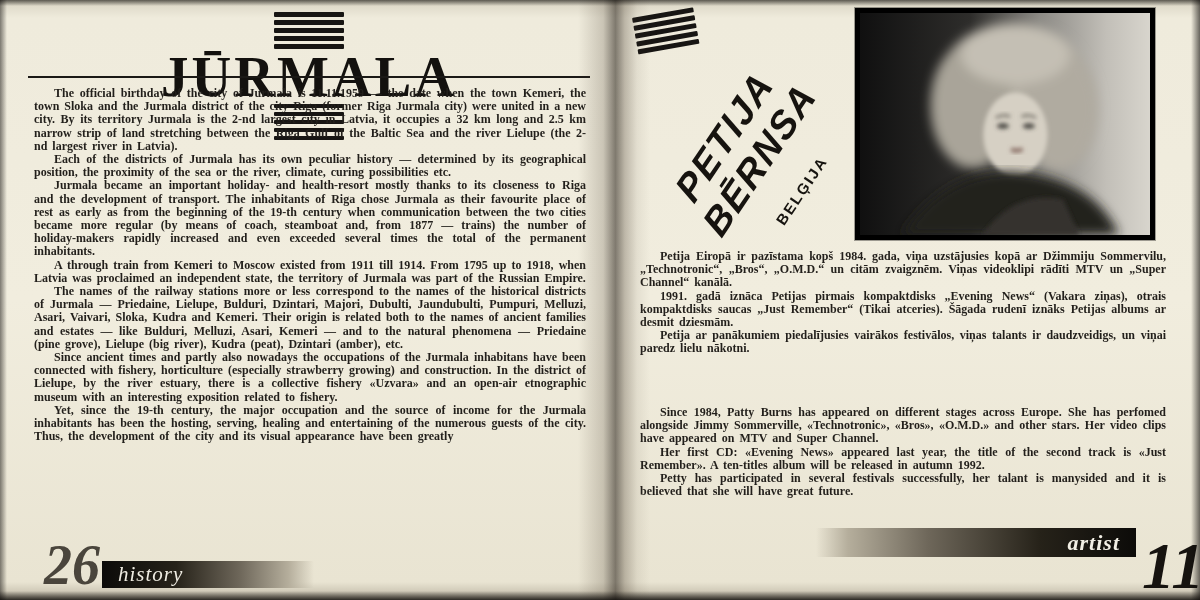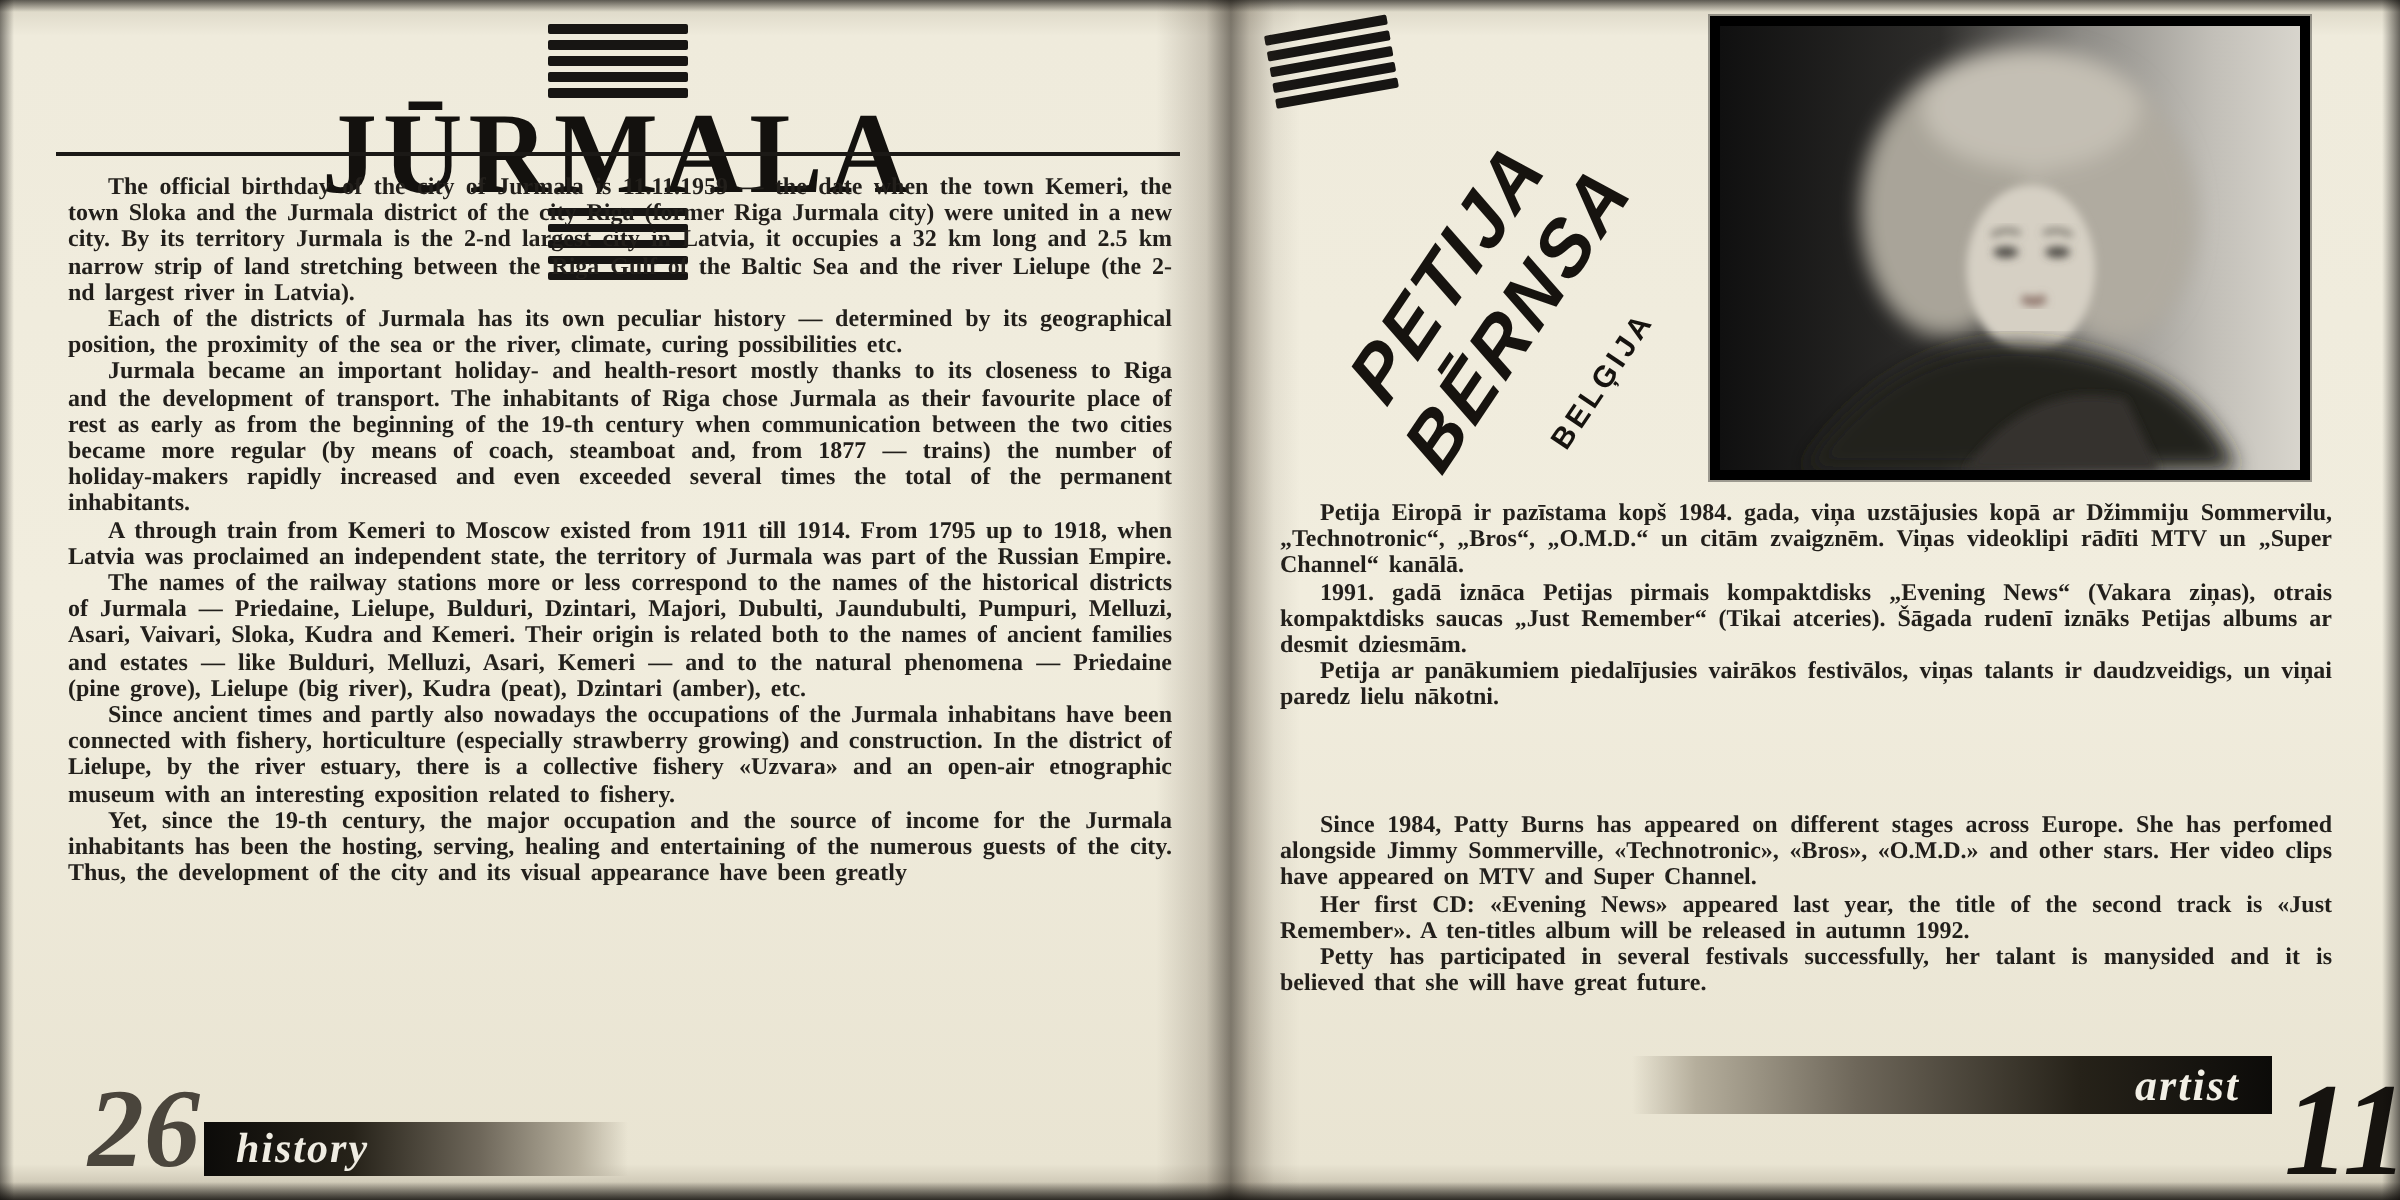--- a/index.html
+++ b/index.html
@@ -19,21 +19,21 @@
   .deco{display:flex;flex-direction:column;gap:3.5px;}
   .deco b{display:block;height:4.5px;background:#171513;border-radius:1px;width:70px;}
   .lp-title{font-size:55px;font-weight:bold;letter-spacing:3px;color:#13110e;line-height:1;transform:scaleY(1.05);white-space:nowrap;}
   .lp-rule{position:absolute;left:28px;top:76px;width:562px;height:2px;background:#1b1916;}
   .lp-body{position:absolute;left:34px;top:87px;width:552px;height:462px;overflow:hidden;
     font-size:12px;line-height:13.2px;font-weight:bold;color:#221f1b;text-align:justify;word-spacing:2px;}
   .lp-body p,.rp-text p{margin:0;text-indent:20px;}
   .lp-num{position:absolute;left:28px;top:537px;font-size:56px;font-style:italic;font-weight:bold;color:#4a453c;line-height:1;margin-left:16px;}
   .history-bar{position:absolute;left:102px;top:561px;width:212px;height:27px;display:flex;align-items:center;
     background:linear-gradient(90deg,#0c0b09 0%,#262219 35%,#6e675a 65%,#b5ae9c 88%,rgba(181,174,156,0) 100%);}
-  .history-bar span{color:#efece2;font-size:21px;font-style:italic;font-weight:bold;padding-left:16px;letter-spacing:1px;}
+  .history-bar span{color:#efece2;font-size:21px;font-style:italic;font-weight:normal;padding-left:16px;letter-spacing:1px;}
 
   
   .rp-deco{position:absolute;left:632px;top:18px;transform:rotate(-10deg);transform-origin:left top;}
   .rp-deco b{width:62px;}
   .artist-name{position:absolute;left:612px;top:78px;width:260px;height:140px;transform:rotate(-56deg);
     display:flex;flex-direction:column;align-items:center;justify-content:center;gap:2px;
     font-family:"Liberation Sans",sans-serif;font-style:italic;font-weight:bold;color:#16130f;}
   .artist-name .nm{font-size:38px;line-height:40px;letter-spacing:2px;transform:skewX(-4deg);white-space:nowrap;}
   .country{position:absolute;left:762px;top:182px;transform:rotate(-56deg);
     font-family:"Liberation Sans",sans-serif;font-weight:bold;font-size:15px;letter-spacing:2px;color:#16130f;}

